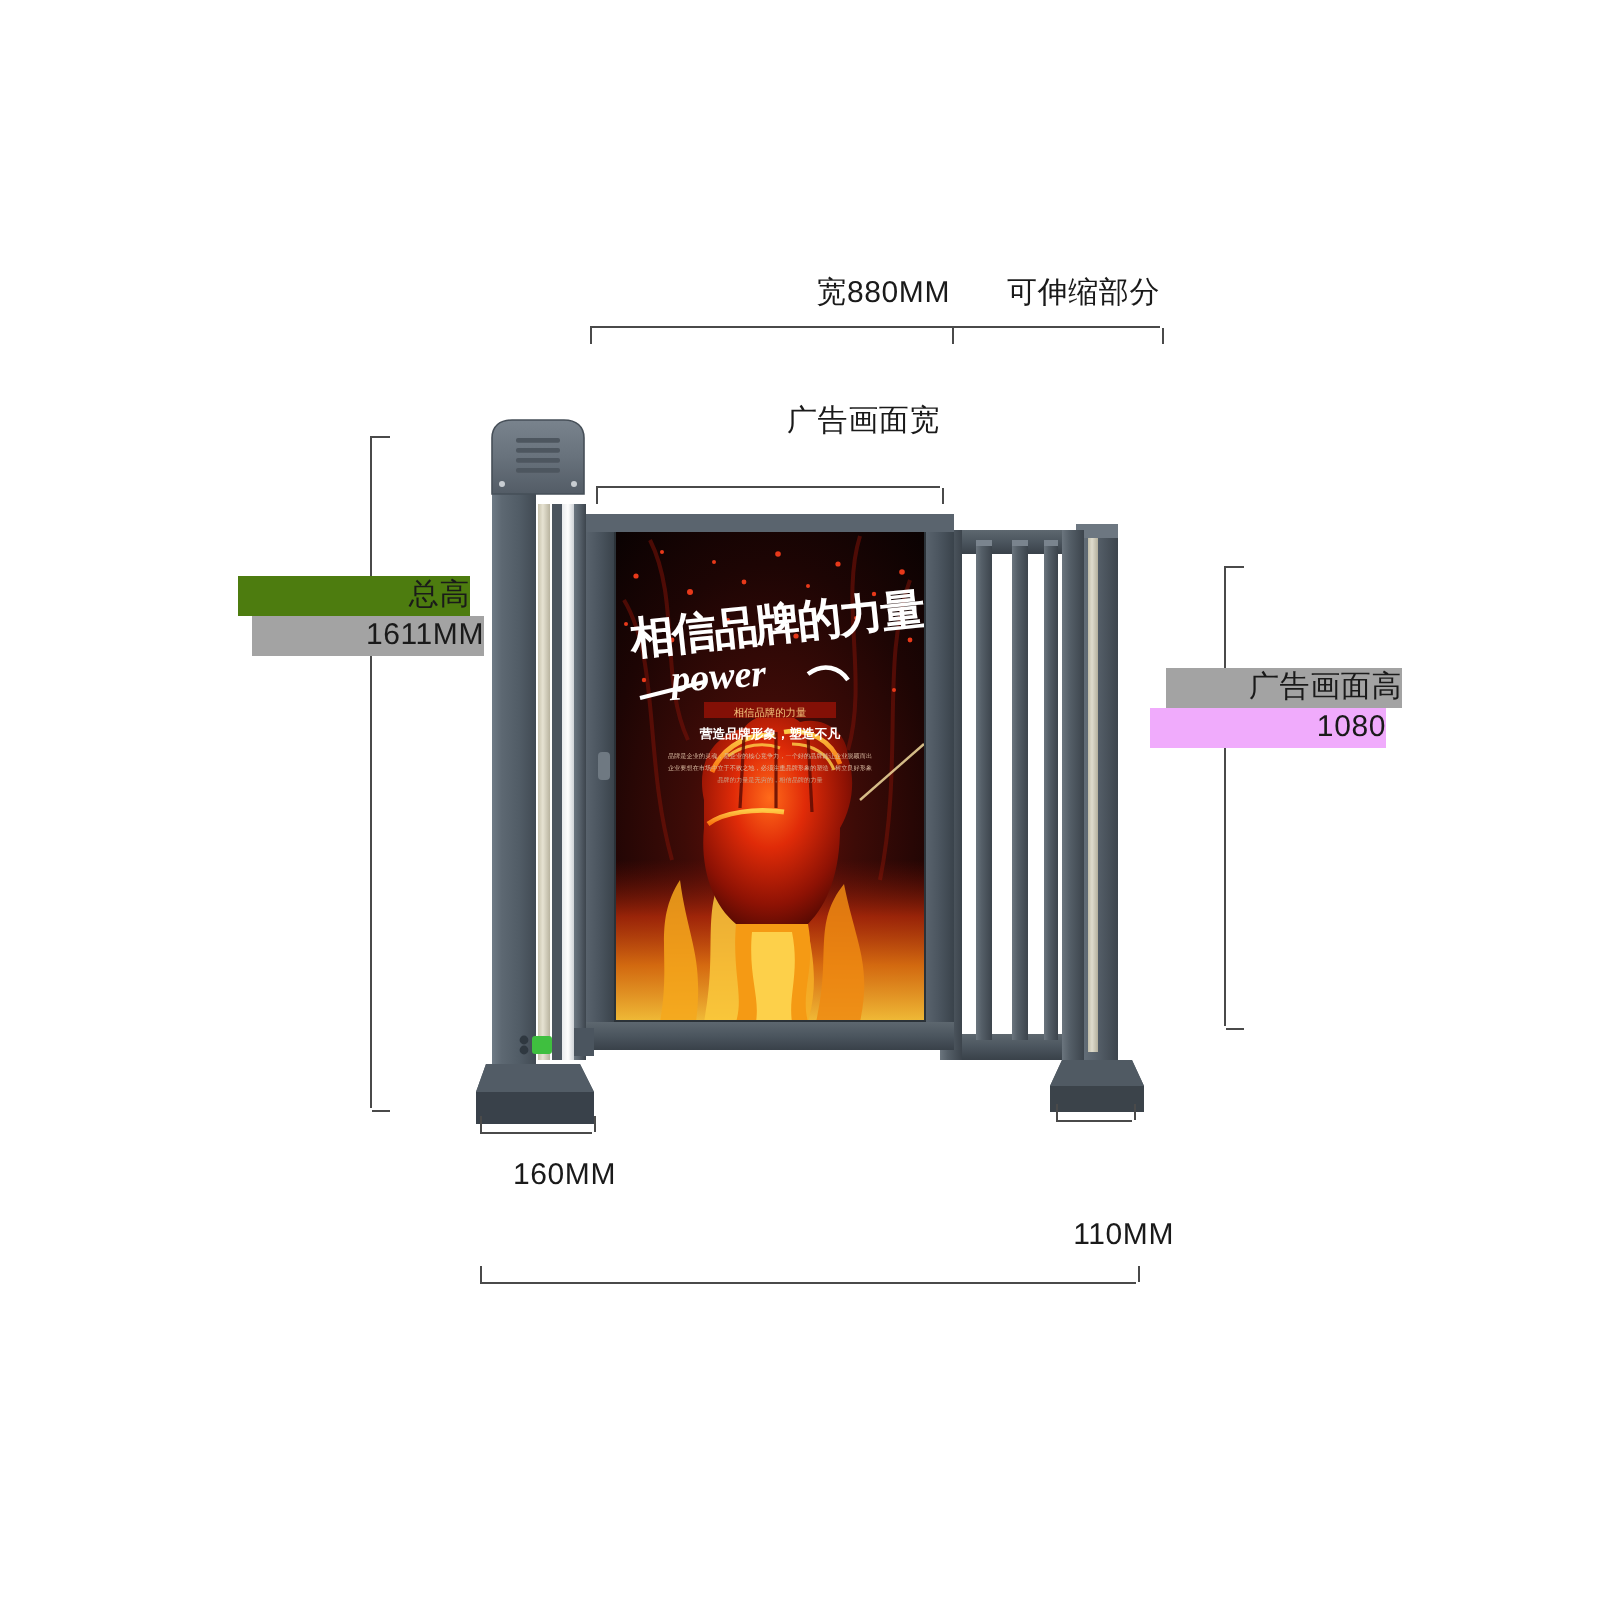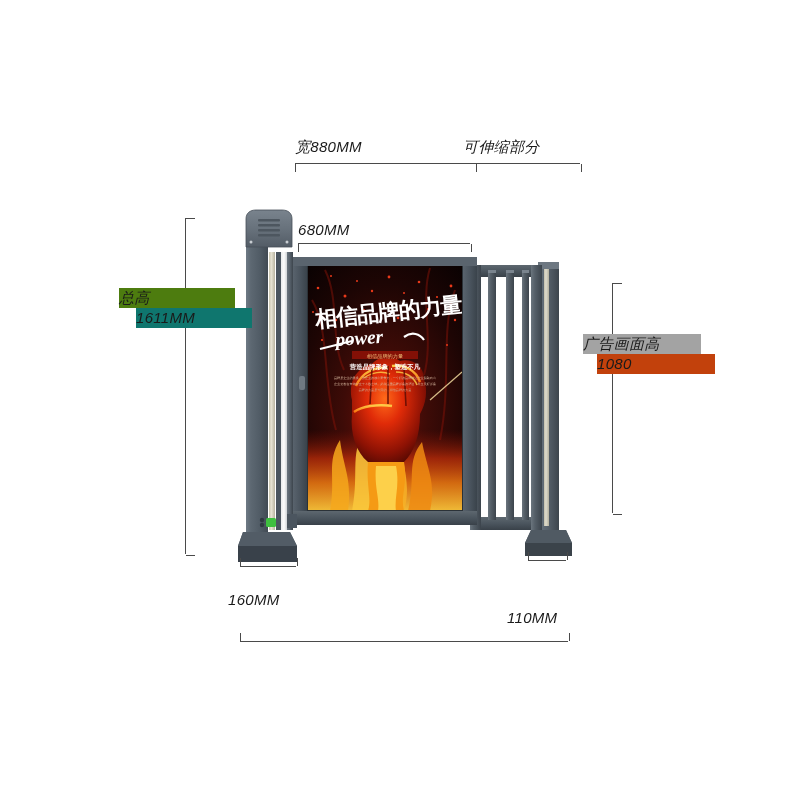--- a/index.html
+++ b/index.html
@@ -7,21 +7,21 @@
     width:800px;height:800px;
     background:#ffffff;
     font-family:"Liberation Sans","DejaVu Sans",sans-serif;
     color:#1a1a1a;
     overflow:hidden;
   }
   #stage{position:relative;width:800px;height:800px;}
 
   
   .dim{position:absolute;font-size:15px;color:#1a1a1a;letter-spacing:.3px;white-space:nowrap;line-height:1.35;}
-  .dim.center{text-align:left;font-style:italic;}
+  .dim.center{text-align:right;}
 
   
   .brk{position:absolute;border-color:#4a4a4a;border-style:solid;border-width:0;}
   
   .brk-down{border-top-width:1.6px;}
   .brk-down:before,.brk-down:after{
     content:"";position:absolute;top:0;width:0;height:8px;border-left:1.6px solid #4a4a4a;
   }
   .brk-down:before{left:0;}
   .brk-down:after{right:-1.6px;}
@@ -281,36 +281,36 @@
 
       <rect x="287" y="514" width="10" height="14" fill="#4b555f"></rect>
 
       <path d="M243 532 L290 532 L297 546 L297 562 L238 562 L238 546 Z" fill="url(#baseG)"></path>
       <path d="M238 546 L297 546 L297 562 L238 562 Z" fill="#39414a"></path>
       <path d="M243 532 L290 532 L297 546 L238 546 Z" fill="#525c66"></path>
     </g>
   </svg>
 
   <div class="dim center" style="left:295px;top:137px;width:180px;">宽880MM</div>
-  <div class="dim center" style="left:463px;top:137px;width:105px;">可伸缩部分</div>
+  <div class="dim center" style="left:475px;top:137px;width:105px;">可伸缩部分</div>
   <div class="brk brk-down" style="left:295px;top:163px;width:285px;"></div>
   <div class="tick-v" style="left:476px;top:163px;height:9px;"></div>
 
-  <div class="dim center" style="left:298px;top:220px;width:172px;">680MM</div>
+  <div class="dim center" style="left:298px;top:201px;width:172px;">广告画面宽</div>
   <div class="brk brk-down" style="left:298px;top:243px;width:172px;"></div>
 
   <div class="brk brk-vr" style="left:185px;top:218px;height:336px;"></div>
   <div class="dim center" style="left:119px;top:288px;width:116px;background:#4d7c0f;">总高</div>
-  <div class="dim center" style="left:136px;top:308px;width:116px;background:#0f766e;">1611MM</div>
+  <div class="dim center" style="left:126px;top:308px;width:116px;background:#a3a3a3;">1611MM</div>
 
   <div class="brk brk-vr" style="left:612px;top:283px;height:230px;"></div>
   <div class="dim center" style="left:583px;top:334px;width:118px;background:#a3a3a3;">广告画面高</div>
-  <div class="dim center" style="left:597px;top:354px;width:118px;background:#c2410c;">1080</div>
+  <div class="dim center" style="left:575px;top:354px;width:118px;background:#f0abfc;">1080</div>
 
   <div class="brk brk-up" style="left:240px;top:566px;width:56px;"></div>
-  <div class="dim center" style="left:228px;top:578px;width:80px;margin-top:12px;">160MM</div>
+  <div class="dim center" style="left:228px;top:578px;width:80px;">160MM</div>
 
   <div class="brk brk-up" style="left:528px;top:560px;width:38px;"></div>
   <div class="dim center" style="left:507px;top:608px;width:80px;">110MM</div>
 
   <div class="brk brk-up" style="left:240px;top:641px;width:328px;"></div>
 
 </div>
 
 </body></html>

